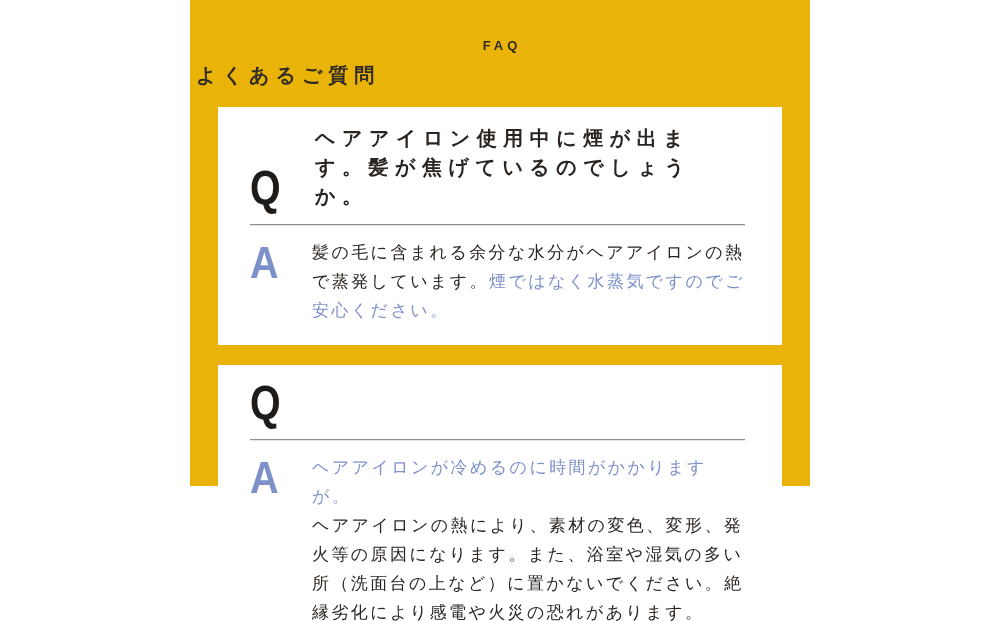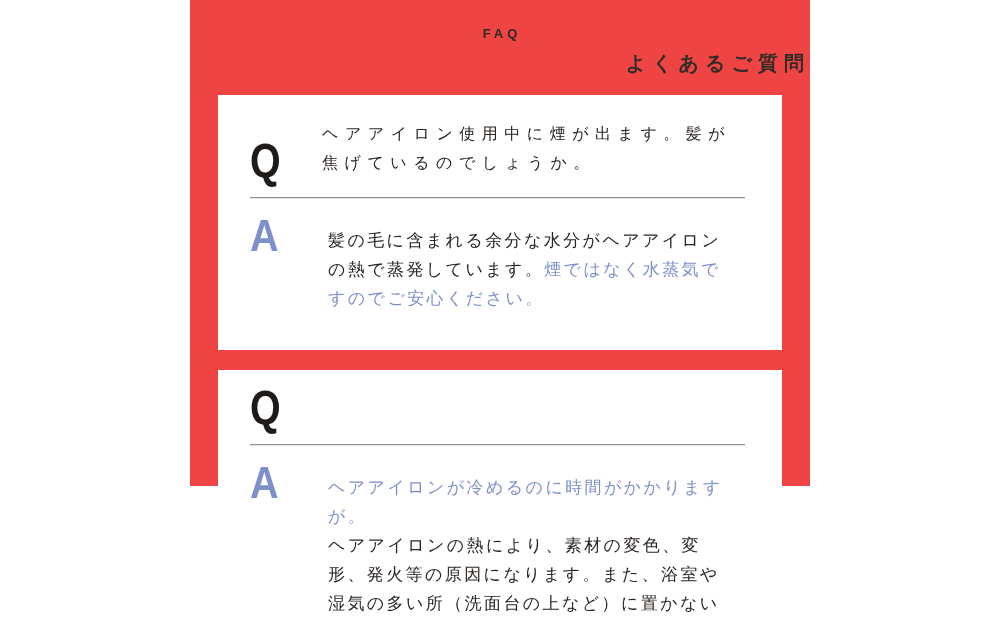--- a/index.html
+++ b/index.html
@@ -10,35 +10,35 @@
   }
   body {
     width: 1000px;
     height: 621px;
     overflow: hidden;
   }
   .panel {
     width: 620px;
     height: 486px;
     margin: 0 auto;
-    background: #ef4444;
+    background: #eab308;
     box-sizing: border-box;
-    padding-top: 26px;
+    padding-top: 38px;
   }
   .eyebrow {
     text-align: center;
     font-size: 13px;
     font-weight: 600;
     letter-spacing: 4px;
     text-indent: 4px;
     color: #2f2a26;
   }
   .title {
     margin: 9px 0 0 0;
-    text-align: right;
+    text-align: left;
     font-size: 20px;
     font-weight: 700;
     letter-spacing: 6px;
     text-indent: 6px;
     color: #322c27;
   }
   .card {
     width: 564px;
     margin: 20px auto 0 auto;
     background: #ffffff;
@@ -55,23 +55,23 @@
     font-size: 48px;
     font-weight: 700;
     line-height: 1;
     color: #1f1b18;
     transform: scaleX(0.82);
     transform-origin: left bottom;
     margin-bottom: 2px;
   }
   .q-text {
     flex: 1;
-    margin: 10px;
-    font-size: 16px;
-    font-weight: 400;
+    margin: 3px;
+    font-size: 20px;
+    font-weight: 700;
     line-height: 29px;
     letter-spacing: 6.5px;
     color: #2b2521;
   }
   .divider {
     border: none;
     border-top: 1px solid #8f8f8f;
     box-shadow: 0 1px 0 rgba(0,0,0,0.10);
     margin: 10px 0 0 0;
   }
@@ -85,26 +85,25 @@
     font-size: 44px;
     font-weight: 700;
     line-height: 1;
     color: #7d90c9;
     transform: scaleX(0.9);
     transform-origin: left top;
     margin-top: 3px;
   }
   .a-text {
     flex: 1;
-    margin: 16px;
+    margin: 0;
     font-size: 17px;
     line-height: 29px;
     letter-spacing: 2.4px;
     color: #2b2521;
-    font-family: Liberation Mono, monospace;
   }
   .a-text span.normal { color: #2b2521; }
   .a-text span.accent { color: #7d90c9; }
 </style>
 </head>
 <body>
 
 <div class="panel">
 
   <div class="eyebrow">FAQ</div>

